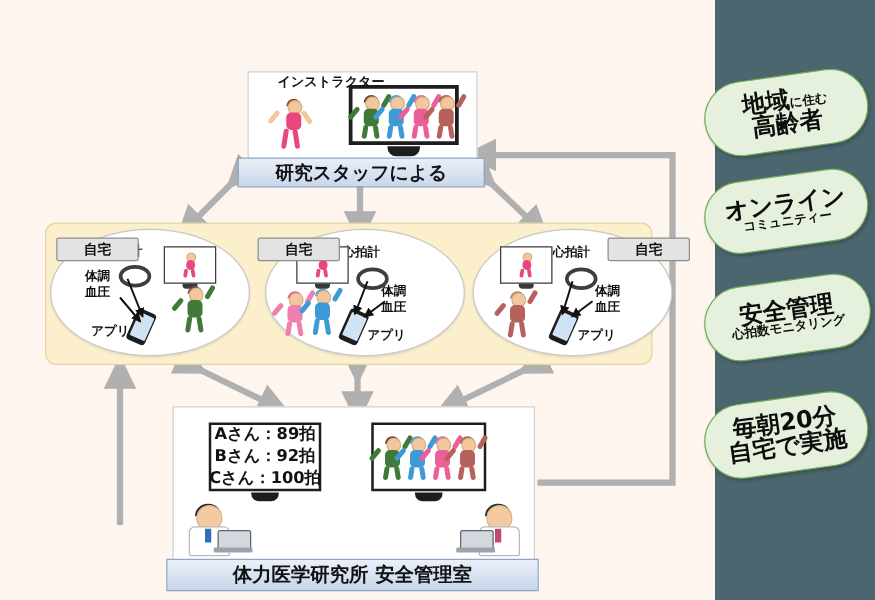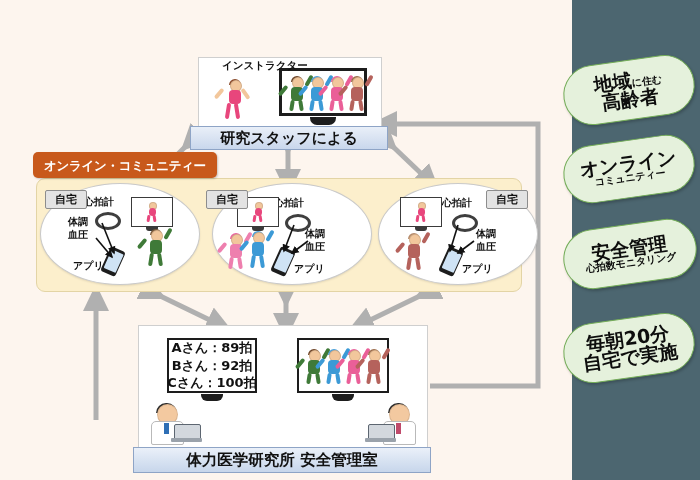--- a/index.html
+++ b/index.html
@@ -70,21 +70,21 @@
   .home{
     position:absolute;width:158px;height:100px;
     background:#fff;border:1px solid #c9c9c9;border-radius:50%;
     box-shadow:0 1px 2px rgba(0,0,0,.1);
   }
   .home-1{left:40px;top:183px;}
   .home-2{left:212px;top:183px;}
   .home-3{left:378px;top:183px;}
   .home-badge{
     position:absolute;background:#e3e3e3;border:1px solid #8d8d8d;
-    padding:1px 9px;font-size:11px;font-weight:bold;color:#111;
+    padding:1px 21px;font-size:11px;font-weight:bold;color:#111;
     border-radius:2px;white-space:nowrap;z-index:5;
   }
   .lbl{position:absolute;font-size:9.5px;font-weight:bold;color:#111;white-space:nowrap;line-height:1.15;}
 
   
   .mini-monitor{position:absolute;width:40px;height:28px;background:#fff;border:1.6px solid #3a3a3a;}
   .mini-monitor:after{content:"";position:absolute;left:50%;margin-left:-6px;bottom:-5px;width:12px;height:4px;background:#3a3a3a;border-radius:0 0 3px 3px;}
   .band-dev{position:absolute;width:20px;height:12px;border:3px solid #3e3e3e;border-radius:50%;background:#fff;}
   .phone{position:absolute;width:16px;height:27px;background:#1d1d1d;border-radius:3px;transform:rotate(24deg);}
   .phone i{position:absolute;left:1.5px;top:3px;width:13px;height:20px;background:#cfe3f5;display:block;border-radius:1px;}
@@ -249,23 +249,20 @@
       </div>
       <div style="position:absolute;left:50%;margin-left:-13px;bottom:-12px;width:26px;height:8px;background:#1d1d1d;border-radius:0 0 7px 7px;"></div>
     </div>
   </div>
   <div class="instructor-label">インストラクター</div>
   <div class="class-caption">
     <span>研究スタッフによる</span>
   </div>
 
   <div class="comm-box"></div>
-  <div class="comm-label">
-    <span>オンライン・コミュニティー</span>
-  </div>
 
   <div class="home home-1"></div>
   <div class="home-badge" style="left:45px;top:190px;">自宅</div>
   <div class="lbl" style="left:84px;top:196px;font-size:10px;">心拍計</div>
   <div class="lbl" style="left:68px;top:216px;font-size:10px;">体調</div>
   <div class="lbl" style="left:68px;top:229px;font-size:10px;">血圧</div>
   <div class="lbl" style="left:73px;top:260px;font-size:10px;">アプリ</div>
   <div class="mini-monitor" style="left:131px;top:197px;">
     <div class="person" style="left:13px;top:4px;width:14px;height:20px;">
       <div class="p-head" style="margin-left:-3px;width:6px;height:6px;"></div>

